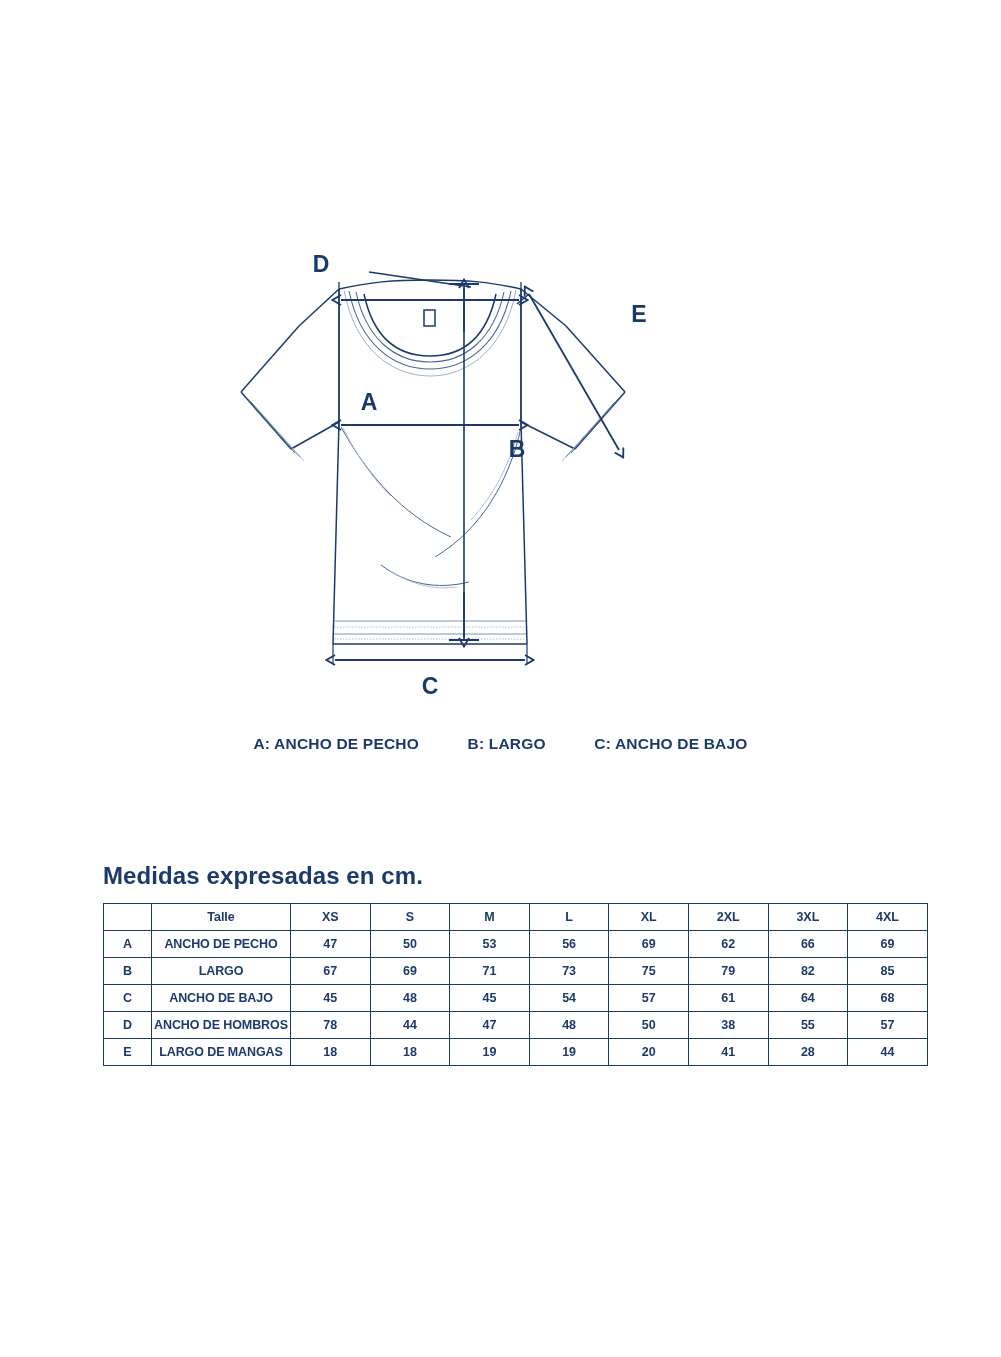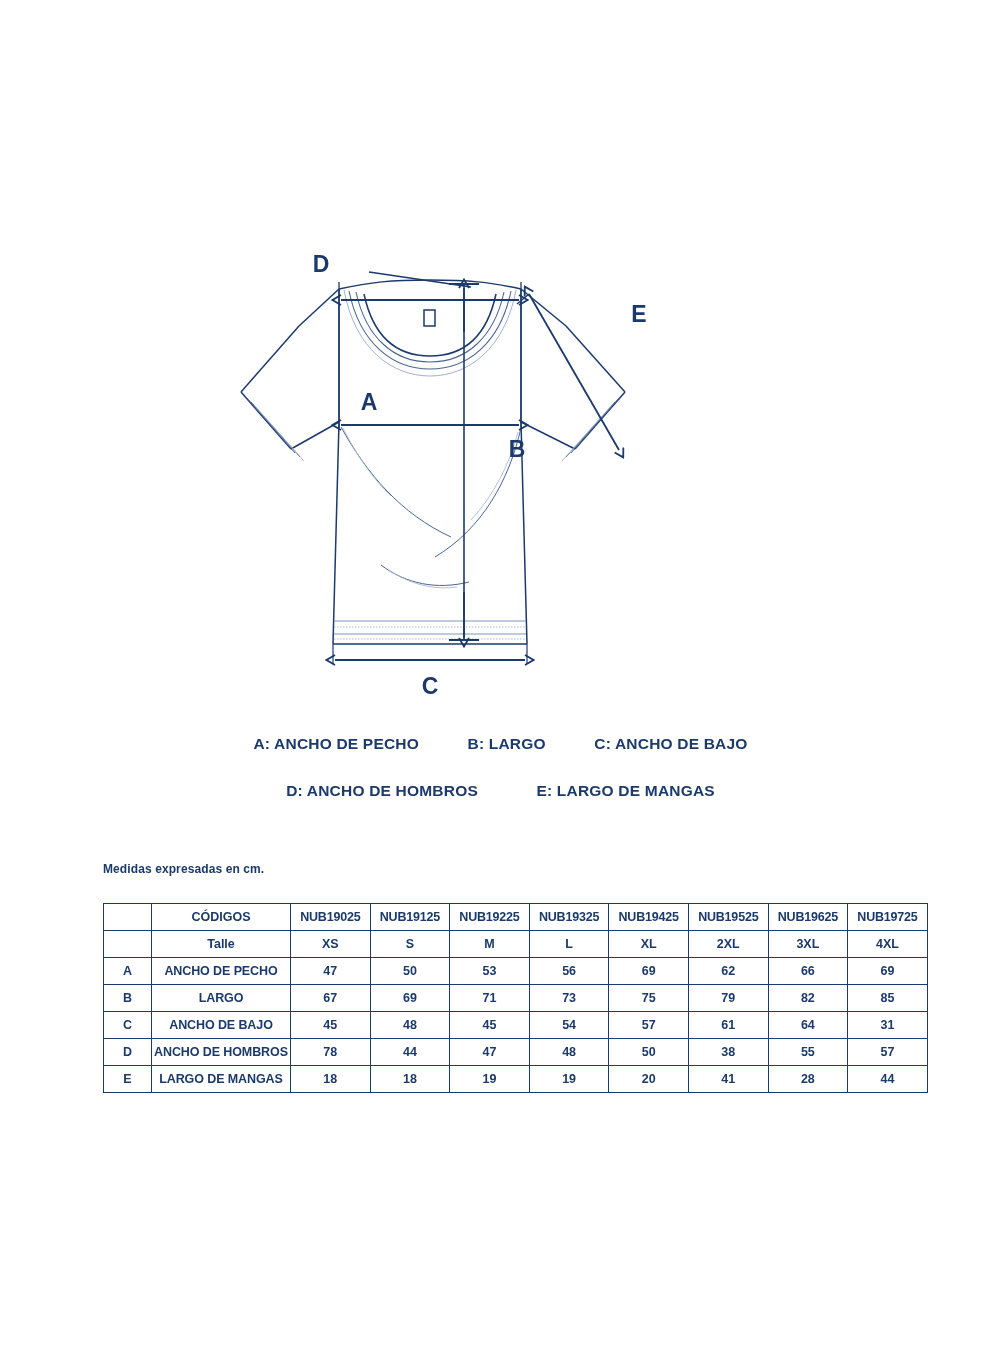--- a/index.html
+++ b/index.html
@@ -50,21 +50,21 @@
     display: inline-block;
   }
   .legend-row.row1 .legend-item + .legend-item { margin-left: 44px; }
   .legend-row.row2 .legend-item + .legend-item { margin-left: 54px; }
 
   
   #table-heading {
     position: absolute;
     left: 103px;
     top: 862px;
-    font-size: 12px;
+    font-size: 24px;
     font-weight: bold;
     color: #1b3a6b;
     letter-spacing: 0.1px;
   }
 
   
   #size-table-wrap {
     position: absolute;
     left: 103px;
     top: 903px;
@@ -219,43 +219,27 @@
     <text x="418" y="90" font-family="Liberation Sans, sans-serif" font-size="23" font-weight="bold" fill="#1b3a6b" text-anchor="middle">E</text>
   </svg>
 </div>
 
 <div id="legend">
   <div class="legend-row row1">
     <span class="legend-item">A: ANCHO DE PECHO</span>
     <span class="legend-item">B: LARGO</span>
     <span class="legend-item">C: ANCHO DE BAJO</span>
   </div>
-  <div class="legend-row row2">
-    <span class="legend-item">D: ANCHO DE HOMBROS</span>
-    <span class="legend-item">E: LARGO DE MANGAS</span>
-  </div>
 </div>
 
 <div id="table-heading">Medidas expresadas en cm.</div>
 
 <div id="size-table-wrap">
   <table class="size-table">
     <tbody id="size-table-body">
-        <tr>
-          <td class="c-letter"></td>
-          <td class="c-label">CÓDIGOS</td>
-          <td class="c-val head-code">NUB19025</td>
-          <td class="c-val head-code">NUB19125</td>
-          <td class="c-val head-code">NUB19225</td>
-          <td class="c-val head-code">NUB19325</td>
-          <td class="c-val head-code">NUB19425</td>
-          <td class="c-val head-code">NUB19525</td>
-          <td class="c-val head-code">NUB19625</td>
-          <td class="c-val head-code">NUB19725</td>
-        </tr>
         <tr>
           <td class="c-letter"></td>
           <td class="c-label">Talle</td>
           <td class="c-val talle-cell">XS</td>
           <td class="c-val talle-cell">S</td>
           <td class="c-val talle-cell">M</td>
           <td class="c-val talle-cell">L</td>
           <td class="c-val talle-cell">XL</td>
           <td class="c-val talle-cell">2XL</td>
           <td class="c-val talle-cell">3XL</td>
@@ -288,21 +272,21 @@
         <tr>
           <td class="c-letter">C</td>
           <td class="c-label row-label">ANCHO DE BAJO</td>
           <td class="c-val">45</td>
           <td class="c-val">48</td>
           <td class="c-val">45</td>
           <td class="c-val">54</td>
           <td class="c-val">57</td>
           <td class="c-val">61</td>
           <td class="c-val">64</td>
-          <td class="c-val">31</td>
+          <td class="c-val">68</td>
         </tr>
         <tr>
           <td class="c-letter">D</td>
           <td class="c-label row-label">ANCHO DE HOMBROS</td>
           <td class="c-val">78</td>
           <td class="c-val">44</td>
           <td class="c-val">47</td>
           <td class="c-val">48</td>
           <td class="c-val">50</td>
           <td class="c-val">38</td>

